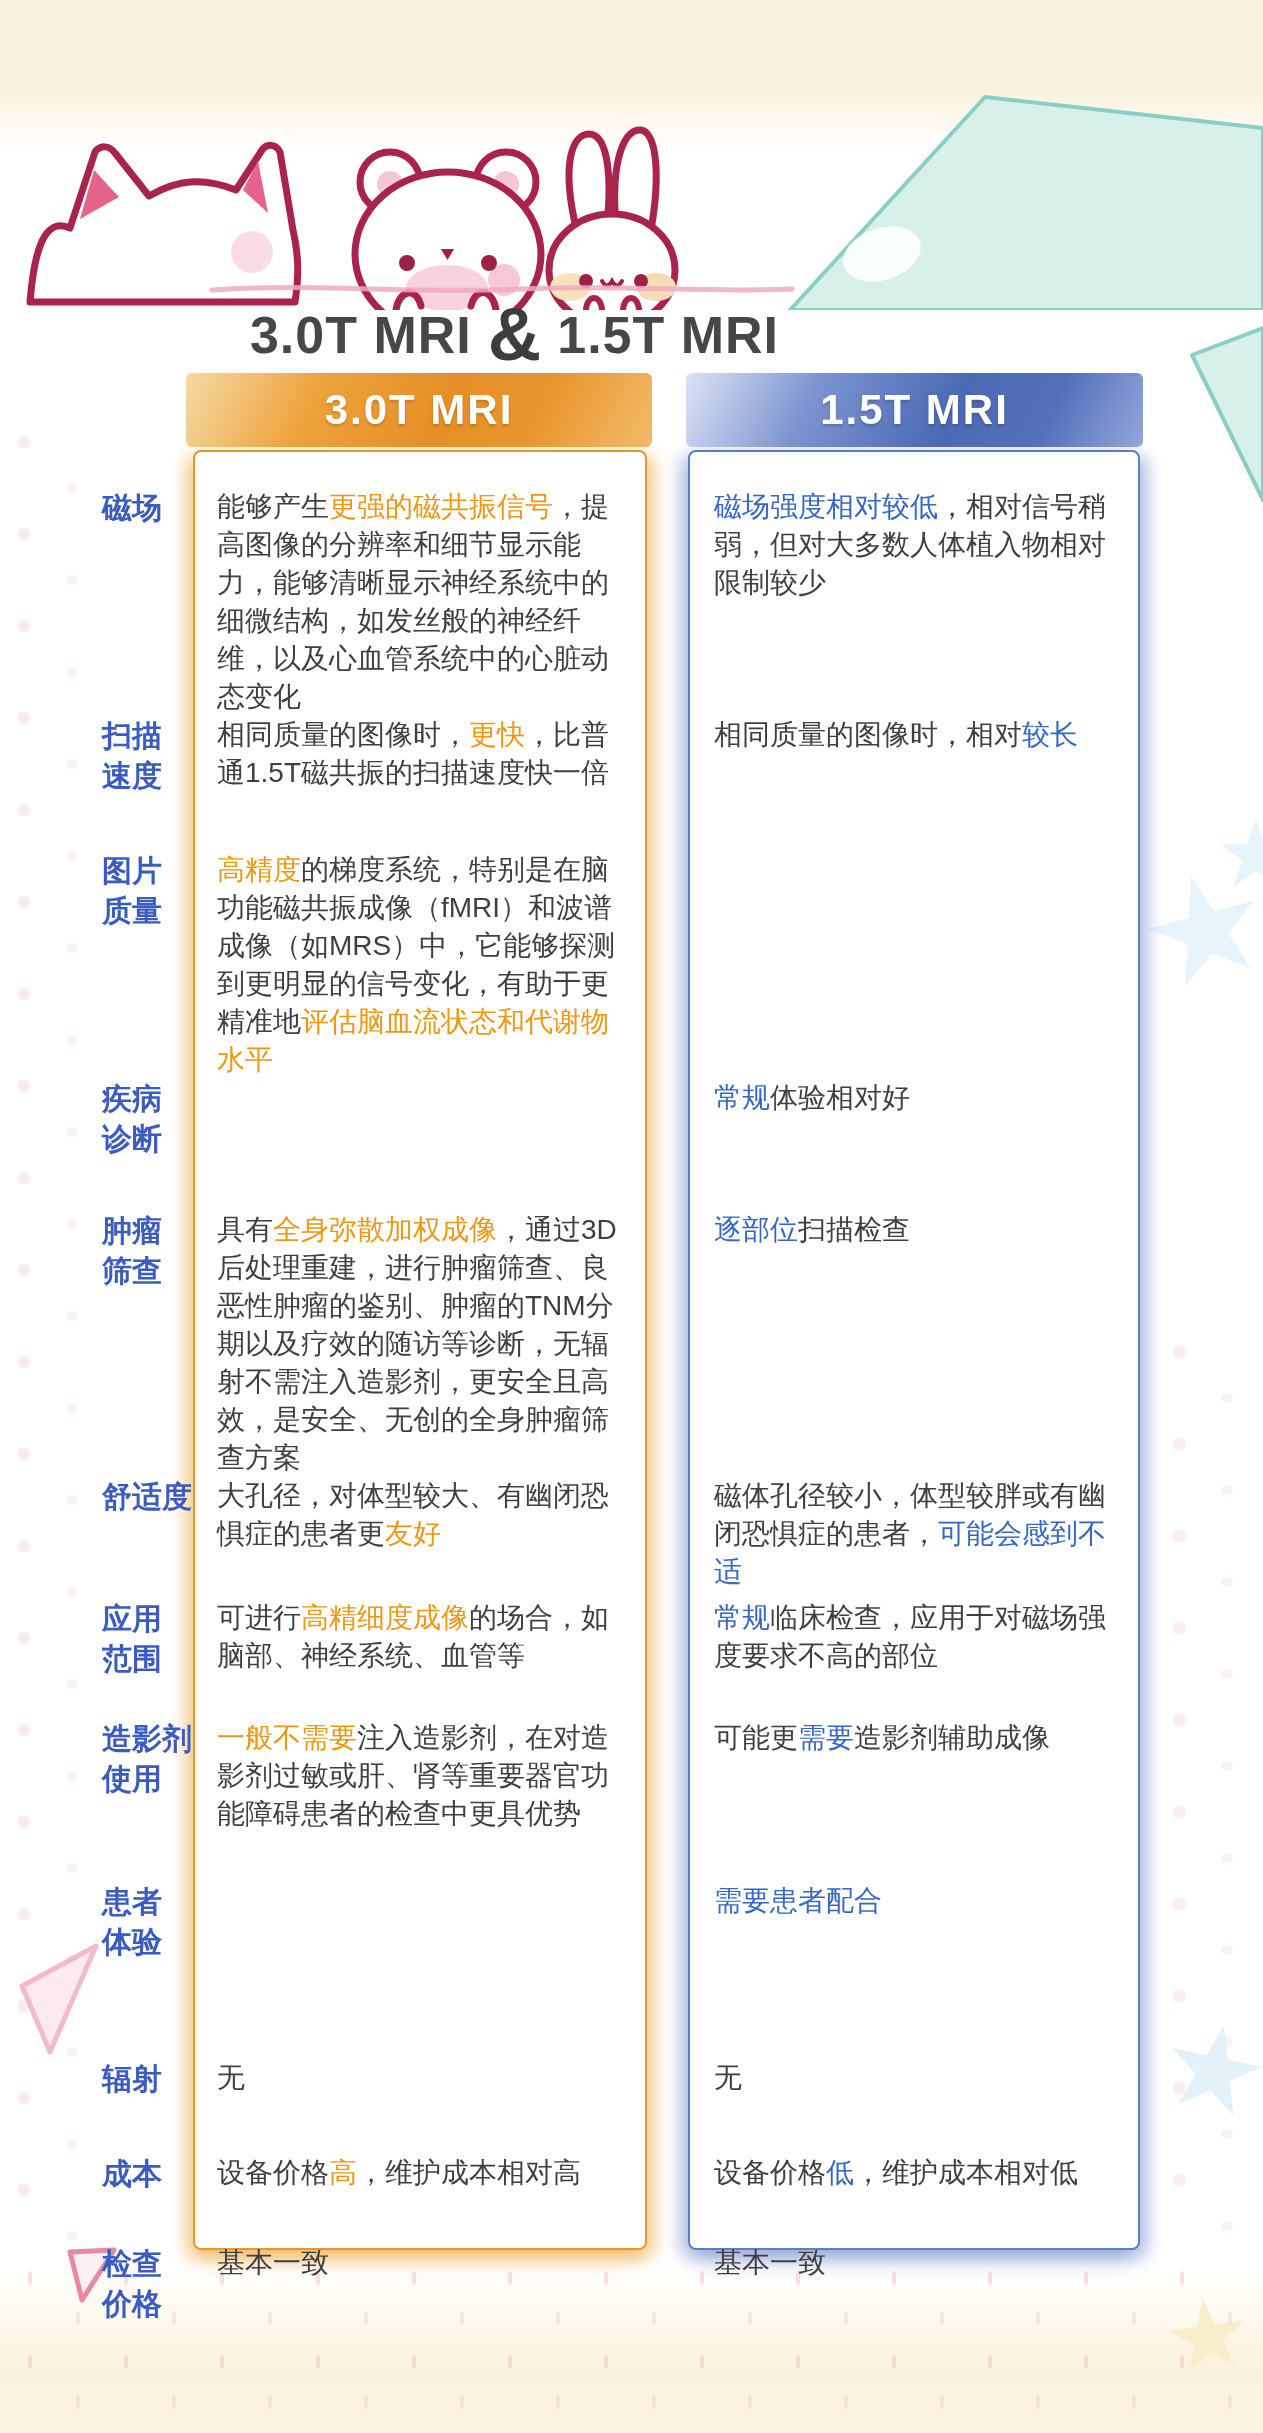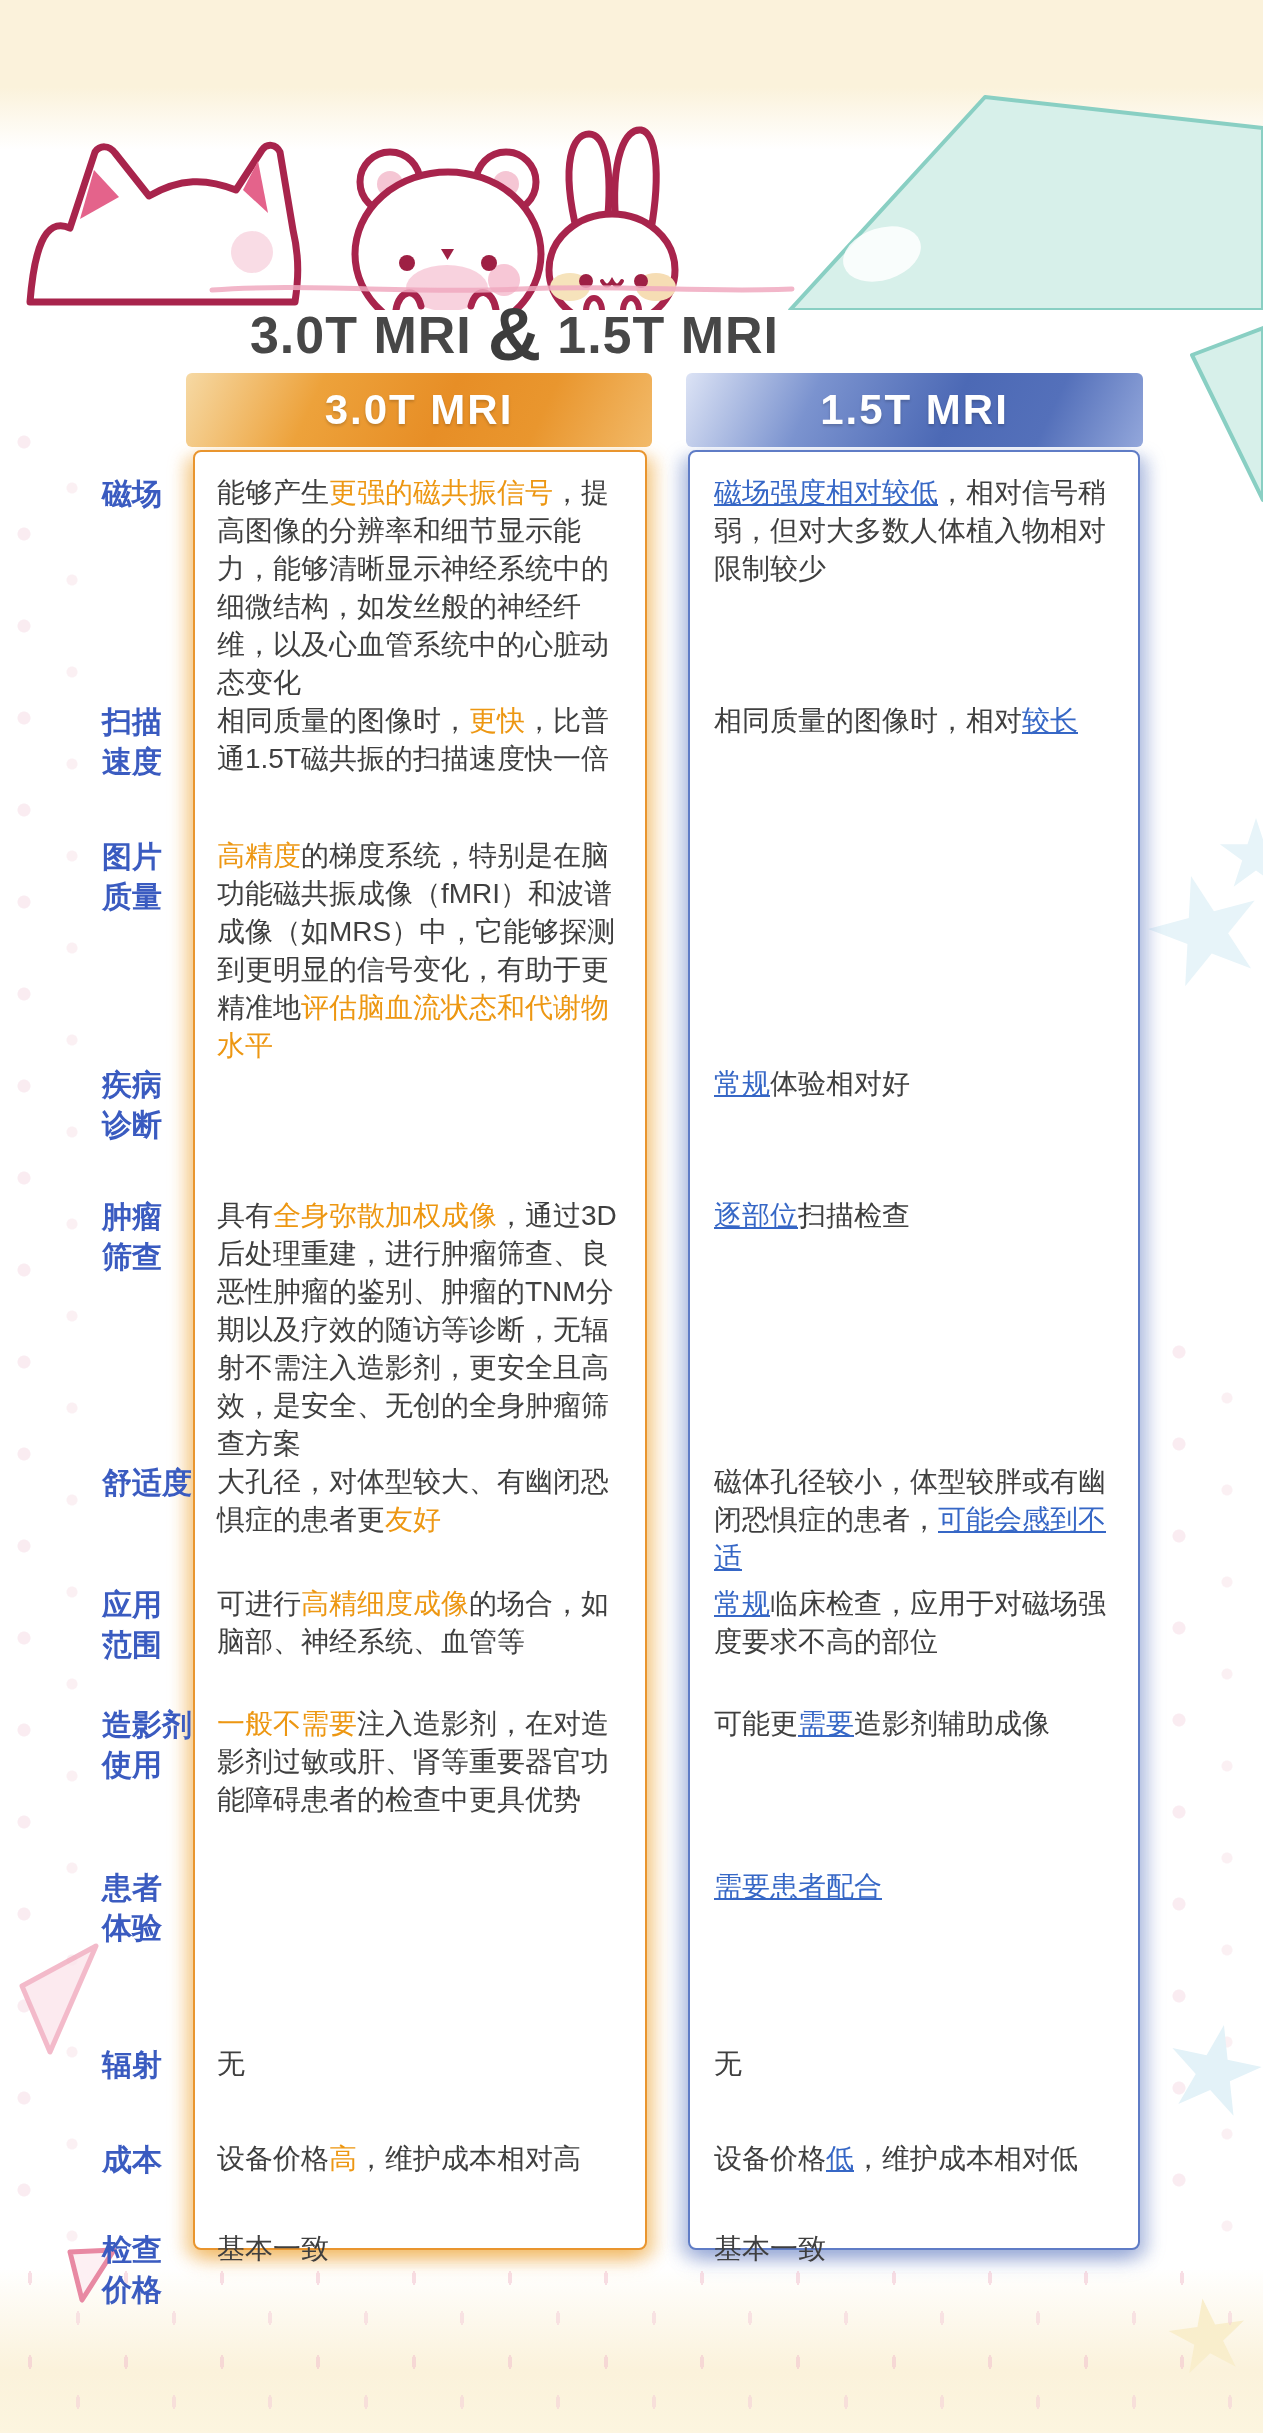--- a/index.html
+++ b/index.html
@@ -44,32 +44,32 @@
     background:linear-gradient(115deg,#F6D9A4 0%,#EDA23B 28%,#E78E26 55%,#E9962E 75%,#F2BA69 100%);}
   .hdr-15t{left:686px;width:457px;
     background:linear-gradient(115deg,#DCE3F5 0%,#7B93CF 28%,#4C69B5 58%,#5470BA 78%,#93A7DB 100%);}
   
   .card{position:absolute;top:450px;height:1800px;background:#ffffff;border-radius:8px;z-index:2;box-sizing:border-box;}
   .card-3t{left:193px;width:454px;border:2px solid #E9952E;
     box-shadow:-9px 6px 16px rgba(238,164,56,.40), 9px 6px 16px rgba(238,164,56,.40), 0 12px 20px rgba(238,164,56,.32);}
   .card-15t{left:688px;width:452px;border:2px solid #5F7CC6;
     box-shadow:-9px 6px 16px rgba(112,136,200,.38), 9px 6px 16px rgba(112,136,200,.38), 0 12px 20px rgba(112,136,200,.30);}
   
-  .grid{position:absolute;left:102px;top:474px;width:1038px;z-index:3;
+  .grid{position:absolute;left:102px;top:488px;width:1038px;z-index:3;
     display:grid;
     grid-template-columns:91px 454px 41px 452px;
     grid-template-rows:
       minmax(193px,auto) minmax(135px,auto) minmax(223px,auto) minmax(132px,auto)
       minmax(238px,auto) minmax(122px,auto) minmax(120px,auto) minmax(163px,auto)
       minmax(177px,auto) minmax(95px,auto) minmax(90px,auto) minmax(78px,auto);}
   .lbl{grid-column:1;font-size:30px;line-height:40px;font-weight:700;color:#3A5BC0;white-space:pre-line;}
   .cl{grid-column:2;padding:0 29px 0 24px;box-sizing:border-box;}
   .cr{grid-column:4;padding:0 10px 0 26px;box-sizing:border-box;}
   .cl,.cr{font-size:28px;line-height:38px;color:#3F3F3F;}
-  .c-n{color:#3F3F3F;} .c-o{color:#ED9712;} .c-b{color:#3667C6;text-decoration:underline;}
+  .c-n{color:#3F3F3F;} .c-o{color:#ED9712;} .c-b{color:#3667C6;}
 </style>
 </head>
 <body>
 
 <div class="band-top"></div>
 <div class="white-sheet"></div>
 <div class="dots dots-left"></div>
 <div class="dots dots-right"></div>
 <div class="dashes-bottom"></div>
 <div class="band-bottom"></div>

